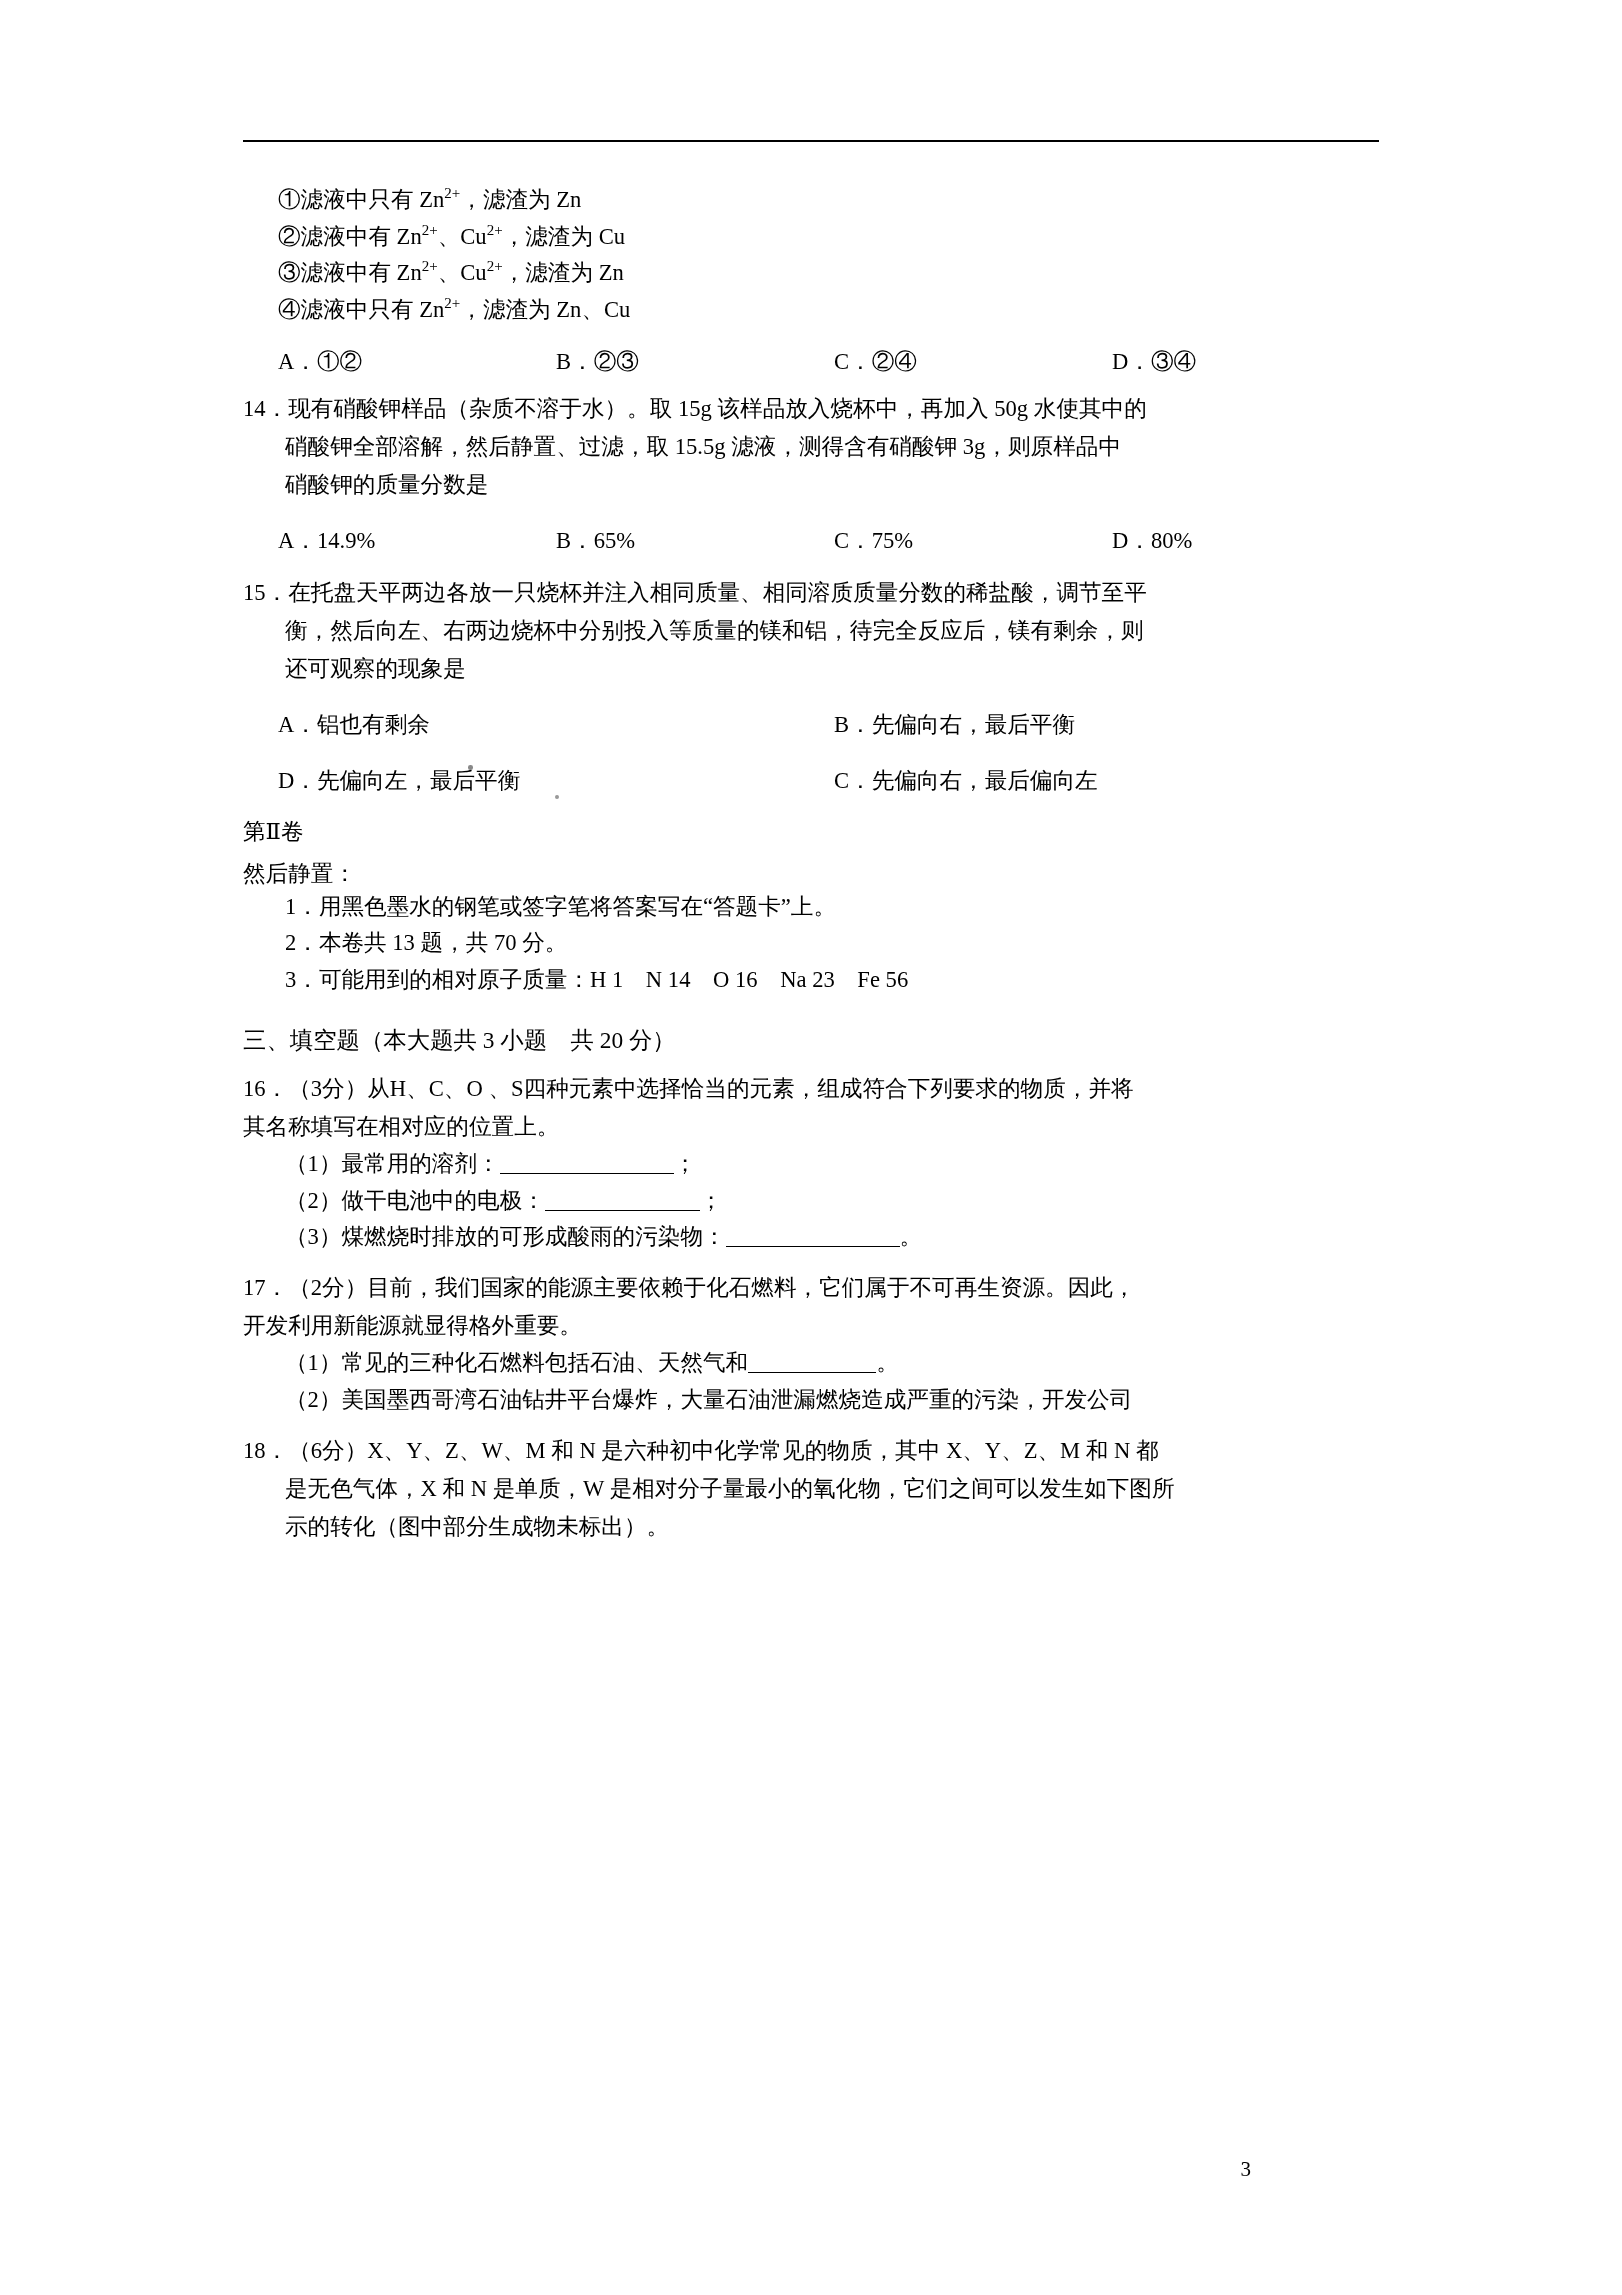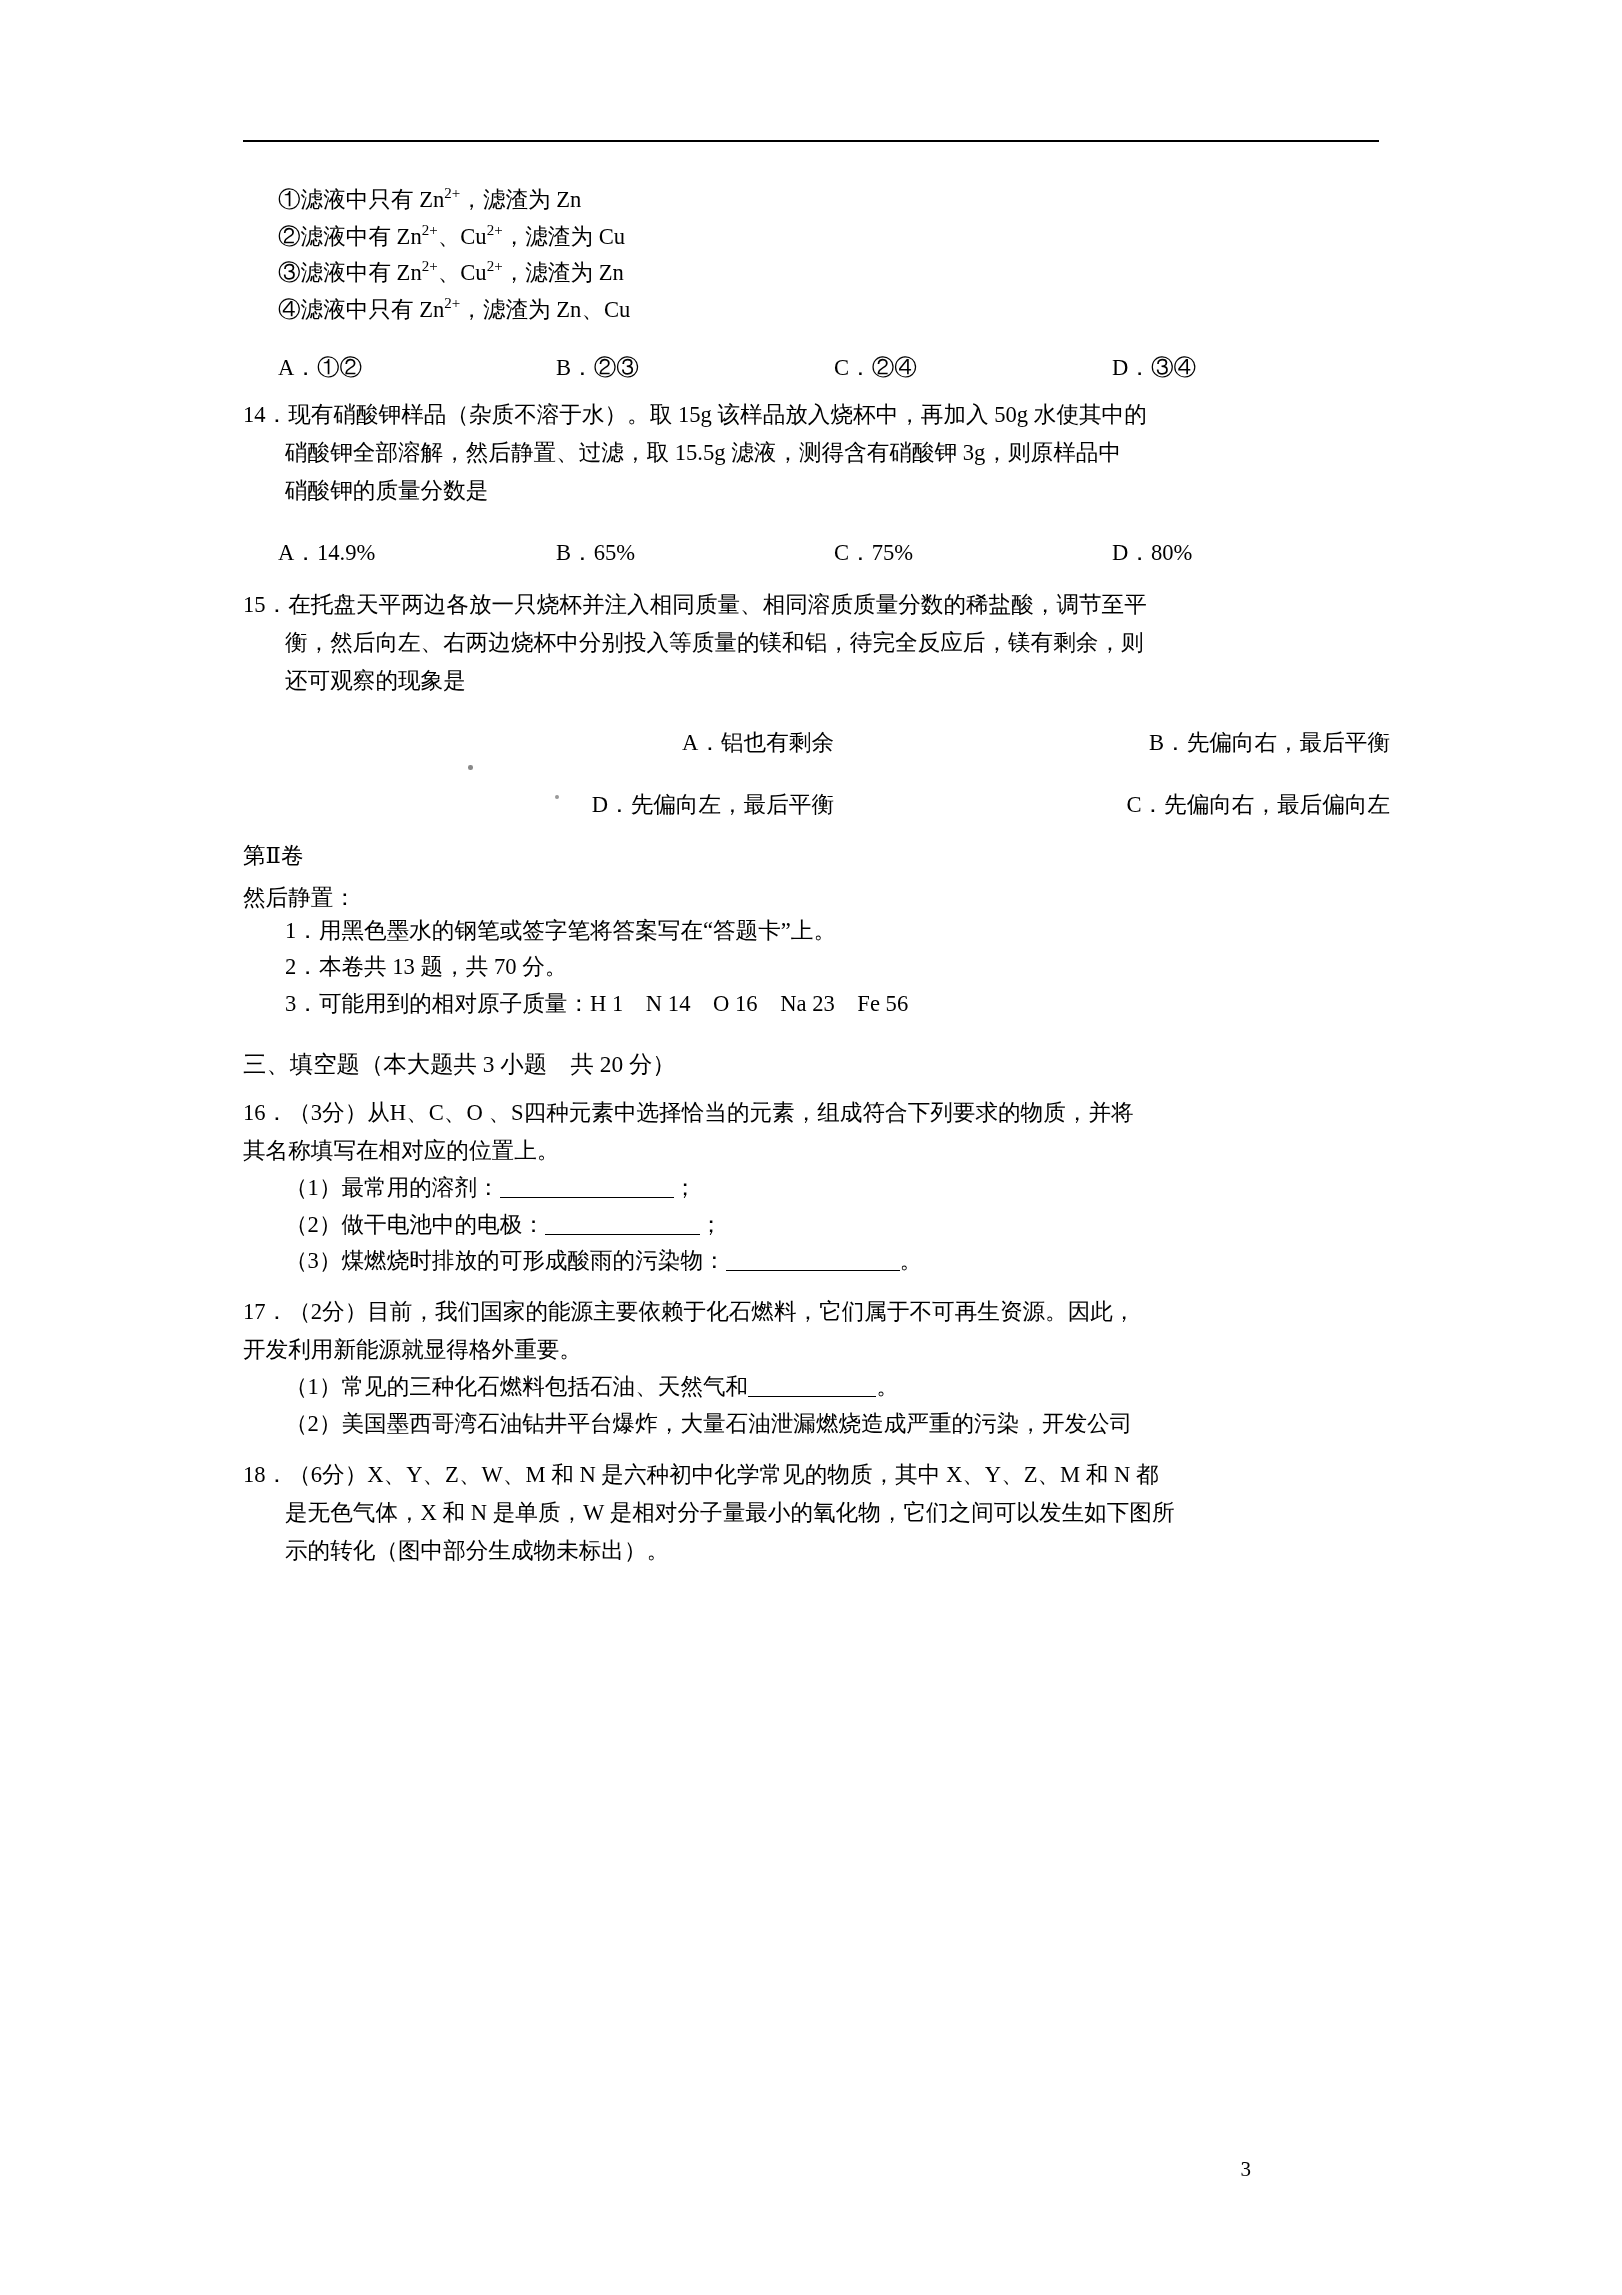--- a/index.html
+++ b/index.html
@@ -56,25 +56,25 @@
     text-indent: 0;
   }
   .q .cont {
     display: block;
     padding-left: 42px;
   }
   .choices {
     display: flex;
     font-size: 22.6px;
     padding-left: 35px;
-    margin-top: 24px;
+    margin-top: 18px;
   }
   .choices span { display: inline-block; }
   .c4 > span { width: 25%; }
-  .c2 > span { width: 50%; text-align: right; }
+  .c2 > span { width: 50%; }
   .sup { font-size: 15px; vertical-align: super; }
   .center {
     font-size: 22.6px;
     margin-top: 16.6px;
   }
   .note-title {
     font-size: 22.6px;
     margin-top: 10.6px;
   }
   .note-item {

